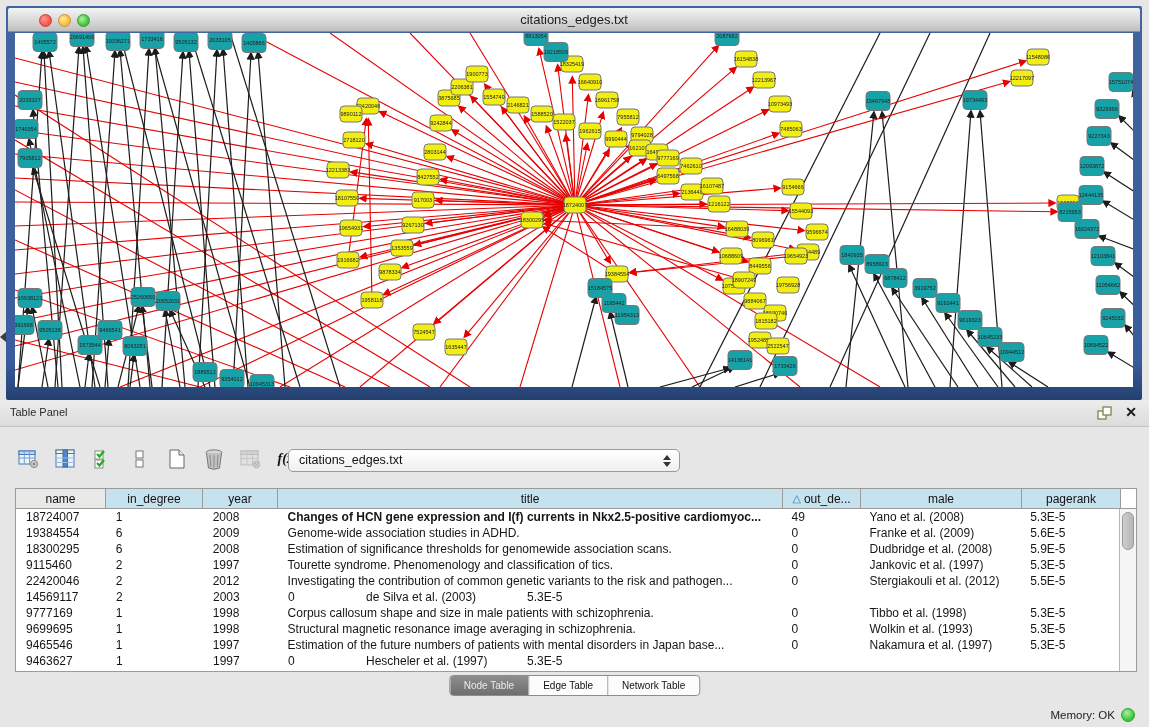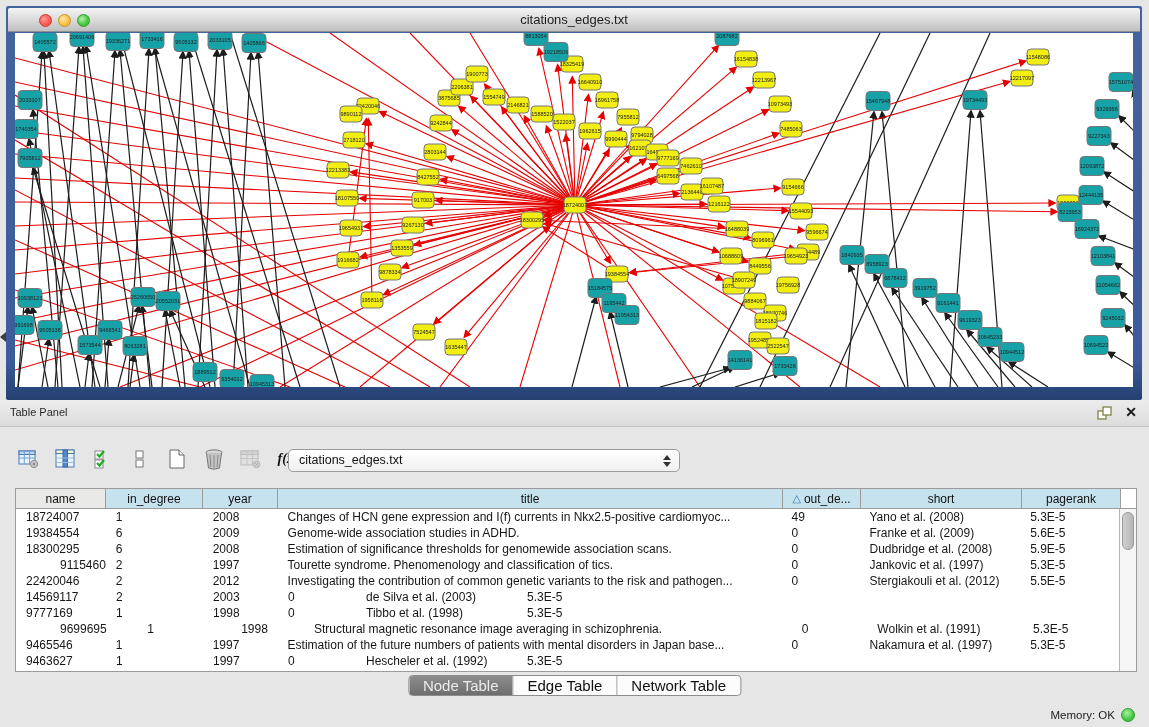--- a/index.html
+++ b/index.html
@@ -68,21 +68,21 @@
     overflow:hidden; white-space:nowrap; }
   .vscroll { position:absolute; right:0; top:20px; bottom:0; width:17px;
     background:#f5f5f5; border-left:1px solid #b5b5b5; }
   .vthumb { position:absolute; left:2px; right:2px; top:3px; height:38px;
     background:linear-gradient(90deg,#cfcfcf,#b5b5b5); border:1px solid #999;
     border-radius:6px; cursor:pointer; }
 
   .tab-group { position:absolute; left:50%; top:275px; transform:translateX(-50%);
     display:flex; height:21px; border:1px solid #8d8d8d; border-radius:4px;
     overflow:hidden; background:#fcfcfc; }
-  .tab { font-size:15px; padding:0 14px; line-height:19px; color:#111;
+  .tab { font-size:10px; padding:0 14px; line-height:19px; color:#111;
     border-left:1px solid #a5a5a5; cursor:pointer; white-space:nowrap; }
   .tab:first-child { border-left:none; }
   .tab.active { background:linear-gradient(#8d8d8d,#6e6e6e); color:#ececea; }
 
   .statusbar { position:absolute; right:14px; bottom:5px; display:flex;
     align-items:center; gap:6px; }
   .mem-label { font-size:11.5px; color:#222; }
   .mem-dot { width:14px; height:14px; border-radius:50%;
     background:radial-gradient(circle at 5px 4px,#a8f0a0,#3cc53c 65%);
     border:1px solid #2f9e2f; }
@@ -592,29 +592,29 @@
     </span>
   </div>
 
   <div class="attr-table">
     <div class="thead" id="thead">
         <div class="th keycol" style="width: 90px;">name</div>
         <div class="th" style="width: 97px;">in_degree</div>
         <div class="th" style="width: 75px;">year</div>
         <div class="th" style="width: 505px;">title</div>
         <div class="th" style="width: 78px;"><span class="tri">△</span>out_de...</div>
-        <div class="th" style="width: 161px;">short</div>
+        <div class="th" style="width: 161px;">male</div>
         <div class="th" style="width: 99px;">pagerank</div>
       </div>
     <div class="tbody" id="tbody">
         <div class="tr">
           <div class="td" style="width: 90px;">18724007</div>
           <div class="td" style="width: 97px;">1</div>
           <div class="td" style="width: 75px;">2008</div>
-          <div class="td" style="width: 505px;">Changes of HCN gene expression and I(f) currents in Nkx2.5-positive cardiomyoc...</div>
+          <div class="td" style="width: 505px; font-weight: bold;">Changes of HCN gene expression and I(f) currents in Nkx2.5-positive cardiomyoc...</div>
           <div class="td" style="width: 78px;">49</div>
           <div class="td" style="width: 161px;">Yano et al. (2008)</div>
           <div class="td" style="width: 99px;">5.3E-5</div>
         </div>
         <div class="tr">
           <div class="td" style="width: 90px;">19384554</div>
           <div class="td" style="width: 97px;">6</div>
           <div class="td" style="width: 75px;">2009</div>
           <div class="td" style="width: 505px;">Genome-wide association studies in ADHD.</div>
           <div class="td" style="width: 78px;">0</div>
@@ -624,21 +624,21 @@
         <div class="tr">
           <div class="td" style="width: 90px;">18300295</div>
           <div class="td" style="width: 97px;">6</div>
           <div class="td" style="width: 75px;">2008</div>
           <div class="td" style="width: 505px;">Estimation of significance thresholds for genomewide association scans.</div>
           <div class="td" style="width: 78px;">0</div>
           <div class="td" style="width: 161px;">Dudbridge et al. (2008)</div>
           <div class="td" style="width: 99px;">5.9E-5</div>
         </div>
         <div class="tr">
-          <div class="td" style="width: 90px; text-align: right;">9115460</div>
+          <div class="td" style="width: 90px;">9115460</div>
           <div class="td" style="width: 97px;">2</div>
           <div class="td" style="width: 75px;">1997</div>
           <div class="td" style="width: 505px;">Tourette syndrome. Phenomenology and classification of tics.</div>
           <div class="td" style="width: 78px;">0</div>
           <div class="td" style="width: 161px;">Jankovic et al. (1997)</div>
           <div class="td" style="width: 99px;">5.3E-5</div>
         </div>
         <div class="tr">
           <div class="td" style="width: 90px;">22420046</div>
           <div class="td" style="width: 97px;">2</div>
@@ -653,48 +653,49 @@
           <div class="td" style="width: 97px;">2</div>
           <div class="td" style="width: 75px;">2003</div>
           <div class="td" style="width: 78px;">0</div>
           <div class="td" style="width: 161px;">de Silva et al. (2003)</div>
           <div class="td" style="width: 99px;">5.3E-5</div>
         </div>
         <div class="tr">
           <div class="td" style="width: 90px;">9777169</div>
           <div class="td" style="width: 97px;">1</div>
           <div class="td" style="width: 75px;">1998</div>
+          <div class="td" style="width: 505px;">Corpus callosum shape and size in male patients with schizophrenia.</div>
           <div class="td" style="width: 78px;">0</div>
           <div class="td" style="width: 161px;">Tibbo et al. (1998)</div>
           <div class="td" style="width: 99px;">5.3E-5</div>
         </div>
         <div class="tr">
-          <div class="td" style="width: 90px; margin-left: 34px;">9699695</div>
+          <div class="td" style="width: 90px;">9699695</div>
           <div class="td" style="width: 97px;">1</div>
           <div class="td" style="width: 75px;">1998</div>
           <div class="td" style="width: 505px;">Structural magnetic resonance image averaging in schizophrenia.</div>
           <div class="td" style="width: 78px;">0</div>
-          <div class="td" style="width: 161px;">Wolkin et al. (1991)</div>
+          <div class="td" style="width: 161px;">Wolkin et al. (1993)</div>
           <div class="td" style="width: 99px;">5.3E-5</div>
         </div>
         <div class="tr">
           <div class="td" style="width: 90px;">9465546</div>
           <div class="td" style="width: 97px;">1</div>
           <div class="td" style="width: 75px;">1997</div>
           <div class="td" style="width: 505px;">Estimation of the future numbers of patients with mental disorders in Japan base...</div>
           <div class="td" style="width: 78px;">0</div>
           <div class="td" style="width: 161px;">Nakamura et al. (1997)</div>
           <div class="td" style="width: 99px;">5.3E-5</div>
         </div>
         <div class="tr">
           <div class="td" style="width: 90px;">9463627</div>
           <div class="td" style="width: 97px;">1</div>
           <div class="td" style="width: 75px;">1997</div>
           <div class="td" style="width: 78px;">0</div>
-          <div class="td" style="width: 161px;">Hescheler et al. (1992)</div>
+          <div class="td" style="width: 161px;">Hescheler et al. (1997)</div>
           <div class="td" style="width: 99px;">5.3E-5</div>
         </div>
       </div>
     <div class="vscroll">
       <div class="vthumb"></div>
     </div>
   </div>
 
   <div class="tab-group" id="tabgroup">
       <div class="tab active">Node Table</div>

